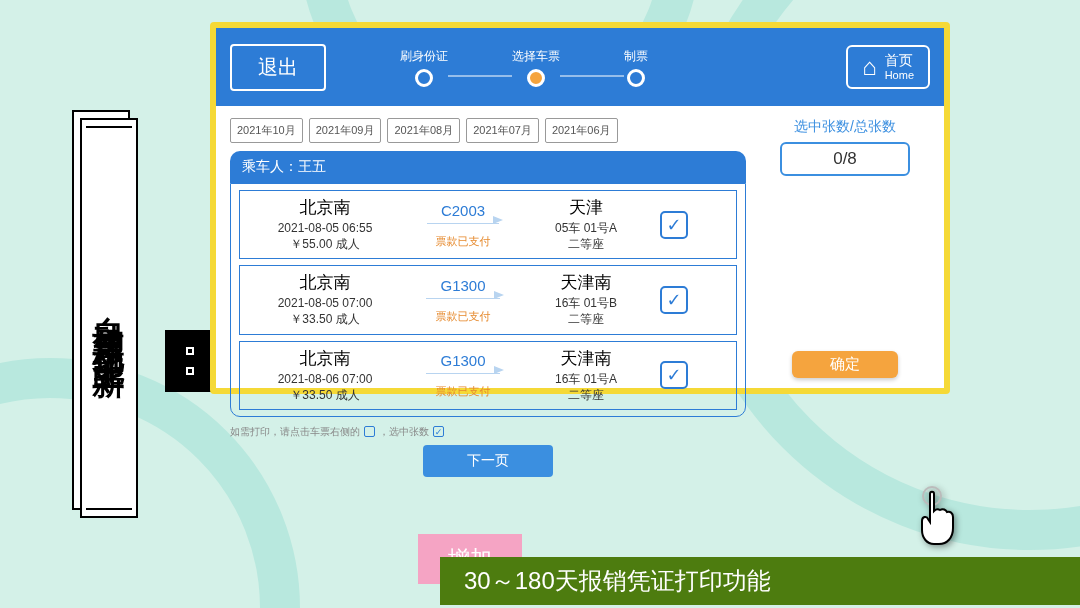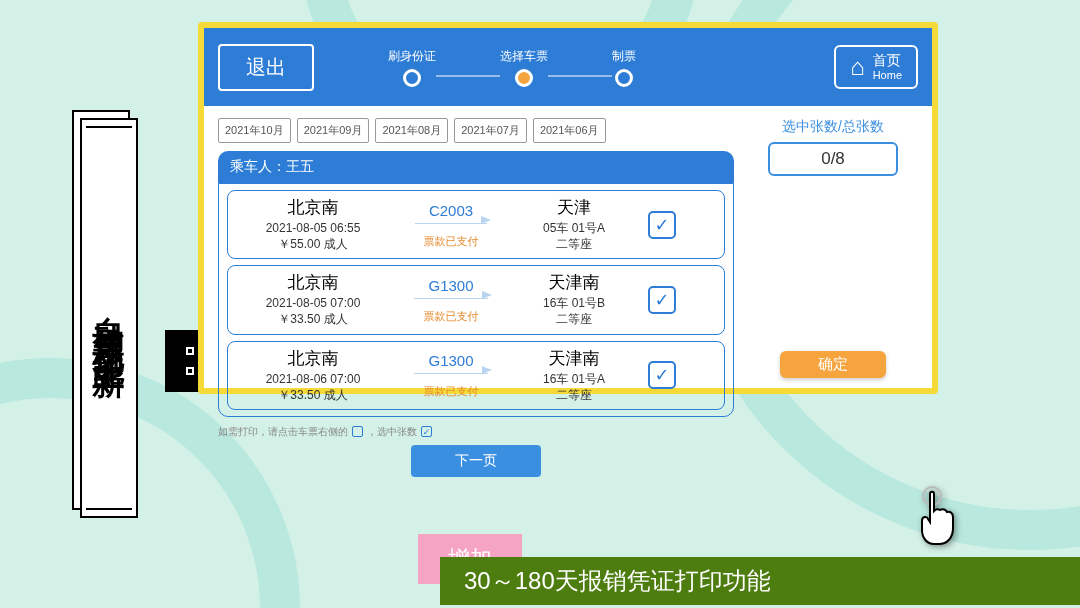--- a/index.html
+++ b/index.html
@@ -33,21 +33,21 @@
 
 .dot-strip {
   position: absolute; left: 170px; top: 330px; width: 50px; height: 62px;
   background: #000; z-index: 3; display:flex; flex-direction:column; align-items:center; justify-content:center; gap:12px;
   transform: translateX(-5px);
 }
 .dot-strip span { width:8px; height:8px; border:2px solid #fff; }
 
 
 .kiosk {
-  position: absolute; left: 198px; top: 22px; width: 740px; height: 372px;
+  position: absolute; left: 210px; top: 22px; width: 740px; height: 372px;
   border: 6px solid #f5d936; background: #fff; z-index: 6;
   border-radius: 4px; overflow: visible;
 }
 .top-bar {
   background: #2d7cd6; height: 78px; display: flex; align-items: center;
   padding: 0 14px; gap: 14px;
 }
 .exit-btn {
   border: 2px solid #fff; color: #fff; background: transparent;
   padding: 8px 26px; font-size: 20px; border-radius: 4px; cursor: pointer;
@@ -70,21 +70,21 @@
 .left-col { flex: 1; display:flex; flex-direction:column; }
 .month-tabs { display:flex; gap:6px; margin-bottom:8px; }
 .month-tab { border:1px solid #999; color:#555; font-size:11px; padding:4px 6px; border-radius:2px; cursor:pointer; background:#fff; }
 
 .passenger-hdr {
   background:#2d7cd6; color:#fff; border-radius:10px 10px 0 0;
   padding:7px 12px; font-size:14px;
 }
 .ticket-list { border:1px solid #2d7cd6; border-radius:0 0 10px 10px; padding:6px 8px; display:flex; flex-direction:column; gap:6px; }
 .ticket {
-  border:1px solid #2d7cd6; border-radius:8px; padding:6px 10px;
+  border:1px solid #2d7cd6; border-radius:0; padding:6px 10px;
   display:flex; align-items:center; gap:8px;
 }
 .tk-col { display:flex; flex-direction:column; align-items:center; line-height:1.35; }
 .tk-from { width:150px; }
 .tk-from .station { font-size:17px; font-weight:500; }
 .tk-from .dt { font-size:12px; color:#333; }
 .tk-from .price { font-size:12px; color:#333; }
 .tk-train { width:110px; }
 .tk-train .tn { color:#2d7cd6; font-size:15px; font-weight:500; border-bottom:1px solid #b8d4f0; padding:0 14px 2px; position:relative; }
 .tk-train .tn::after { content:""; position:absolute; right:-4px; bottom:-1px; width:0; height:0; border-left:10px solid #b8d4f0; border-top:4px solid transparent; border-bottom:4px solid transparent; }

